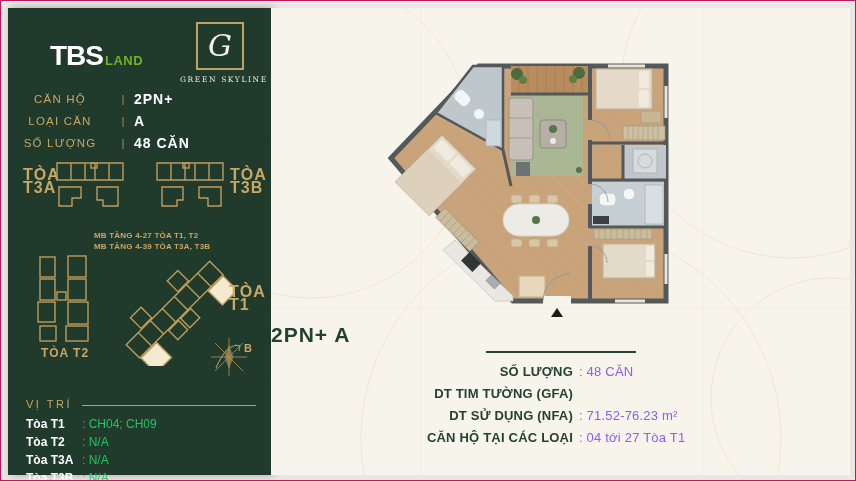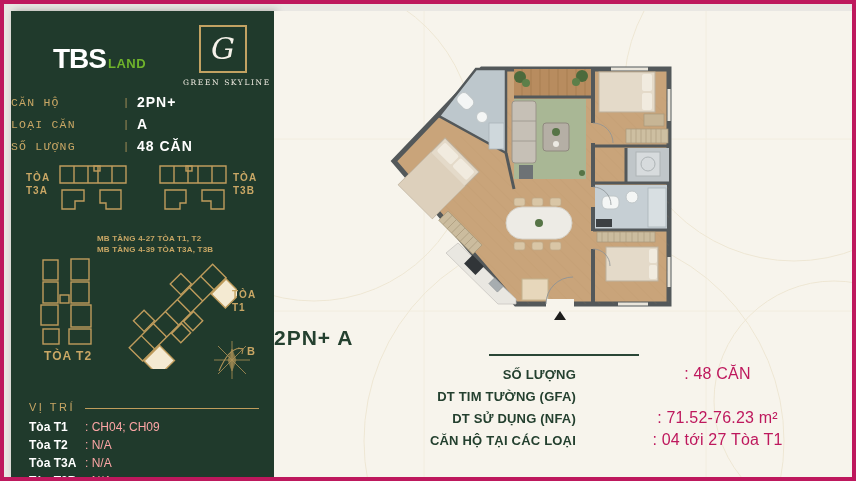--- a/index.html
+++ b/index.html
@@ -1,63 +1,63 @@
 <!DOCTYPE html>
 <html><head>
 <meta charset="utf-8">
 <style>
   html,body{margin:0;padding:0;background:#cfcfcd;}
-  .app{position:relative;width:856px;height:481px;background:#e9e7e3;border:4px solid #be185d;
+  .app{position:relative;width:856px;height:481px;background:#e9e7e3;border:1px solid #be185d;
        box-sizing:border-box;font-family:"Liberation Sans",sans-serif;overflow:hidden;}
   
   .sidebar{position:absolute;left:7px;top:7px;width:263px;height:467px;background:#203a2c;
            box-shadow:3px 0 8px rgba(0,0,0,.28);}
   .logos{position:absolute;left:0;top:14px;width:100%;height:70px;}
   .tbs{position:absolute;left:42px;top:18px;white-space:nowrap;}
   .tbs .t1{color:#ffffff;font-weight:bold;font-size:28px;letter-spacing:-1px;}
   .tbs .t2{color:#6fb32b;font-weight:bold;font-size:13px;letter-spacing:.5px;margin-left:2px;}
   .gslogo{position:absolute;left:172px;top:0;width:80px;text-align:center;}
   .gsbox{width:44px;height:44px;margin:0 auto;border:2px solid #c2a262;display:flex;align-items:center;justify-content:center;}
   .gsg{font-family:"DejaVu Serif",serif;font-style:italic;font-size:30px;color:#f5f2ea;line-height:1;}
   .gsname{margin-top:5px;color:#f0ece2;font-family:"DejaVu Serif",serif;font-size:7.5px;letter-spacing:1.6px;white-space:nowrap;}
   .specs{position:absolute;left:0;top:80px;width:100%;}
   .specrow{display:grid;grid-template-columns:104px 22px 1fr;align-items:center;height:22px;}
-  .speclabel{color:#c9a765;font-size:11.5px;letter-spacing:1.2px;text-align:left;font-family:Liberation Mono, monospace;}
+  .speclabel{color:#c9a765;font-size:11.5px;letter-spacing:1.2px;text-align:center;}
   .specdiv{color:#c9a765;font-size:10px;text-align:center;opacity:.85;}
   .specval{color:#ffffff;font-weight:bold;font-size:14px;letter-spacing:1px;}
-  .towerlabel{color:#c9a765;font-weight:bold;font-size:10px;letter-spacing:1px;line-height:13px;}
+  .towerlabel{color:#c9a765;font-weight:bold;font-size:16px;letter-spacing:1px;line-height:13px;}
   .t3a-label{position:absolute;left:15px;top:160px;}
   .t3b-label{position:absolute;left:222px;top:160px;}
   .t3a-shape{position:absolute;left:45px;top:151px;}
   .t3b-shape{position:absolute;left:143px;top:151px;transform:scaleX(-1);}
   .mbnotes{position:absolute;left:86px;top:222px;color:#c9a765;font-weight:bold;font-size:8px;line-height:11px;letter-spacing:.2px;}
   .t2-shape{position:absolute;left:14px;top:246px;}
   .t2-label{position:absolute;left:14px;top:338px;width:86px;text-align:center;color:#c9a765;font-weight:bold;font-size:12px;letter-spacing:1px;}
   .t1-shape{position:absolute;left:108px;top:246px;}
   .t1-label{position:absolute;left:221px;top:277px;}
   .compass{position:absolute;left:198px;top:326px;}
   .compass-b{position:absolute;left:236px;top:334px;color:#c9a765;font-size:11px;font-weight:bold;}
   .vitri{position:absolute;left:18px;top:390px;width:230px;display:flex;align-items:center;}
   .vitri-h{color:#c9a765;font-size:11px;letter-spacing:2.5px;white-space:nowrap;}
   .vitri-line{flex:1;border-top:1px solid #bf9c5c;margin-left:10px;margin-top:3px;}
   .locrows{position:absolute;left:18px;top:407px;}
   .locrow{display:flex;height:18px;align-items:center;}
   .loclabel{width:56px;color:#ffffff;font-weight:bold;font-size:12px;}
-  .locval{color:#fca5a5;font-size:12px;}
+  .locval{color:#22c55e;font-size:12px;}
   
   .main{position:absolute;left:270px;top:7px;width:579px;height:467px;background:#f7f4ec;}
   .deco{position:absolute;left:0;top:0;pointer-events:none;}
   .plan{position:absolute;left:112px;top:50px;}
   .unit-title{position:absolute;left:0;top:315px;width:100%;color:#24402f;
               font-weight:bold;font-size:21px;letter-spacing:1px;}
   .title-line{position:absolute;left:50%;top:343px;width:150px;margin-left:-75px;border-top:2px solid #2a4636;}
   .details{position:absolute;left:0;top:352px;width:100%;}
   .detrow{display:grid;grid-template-columns:302px 1fr;height:22px;align-items:center;}
   .detlabel{text-align:right;color:#24402f;font-weight:bold;font-size:13px;letter-spacing:.2px;}
-  .detval{text-align:center;color:#be185d;font-size:16px;padding-left:6px;letter-spacing:.2px;}
+  .detval{text-align:left;color:#8b5cf6;font-size:13px;padding-left:6px;letter-spacing:.2px;}
   .gold-shape{stroke:#bf9c5c;fill:none;stroke-width:1.4;}
 </style>
 </head>
 <body>
 
 <div class="app">
 
   <div class="sidebar">
 
     <div class="logos">

